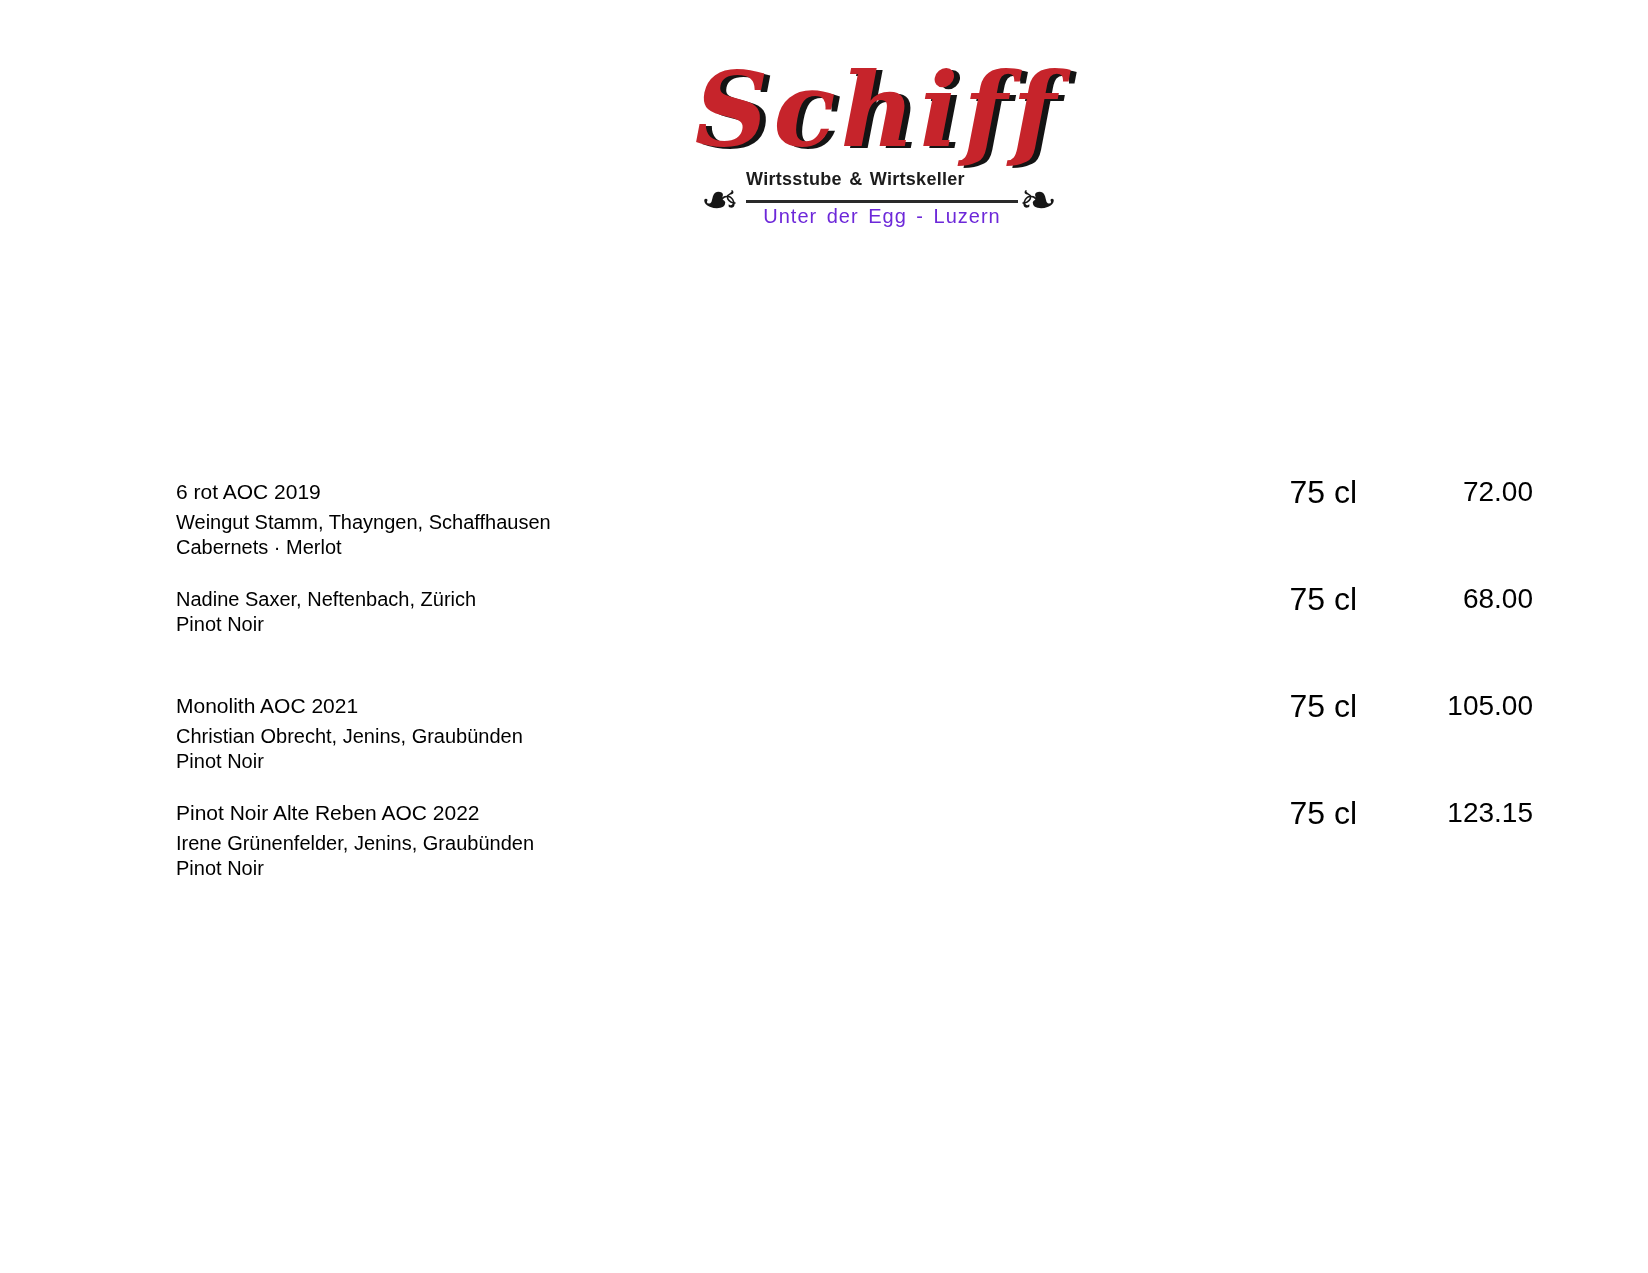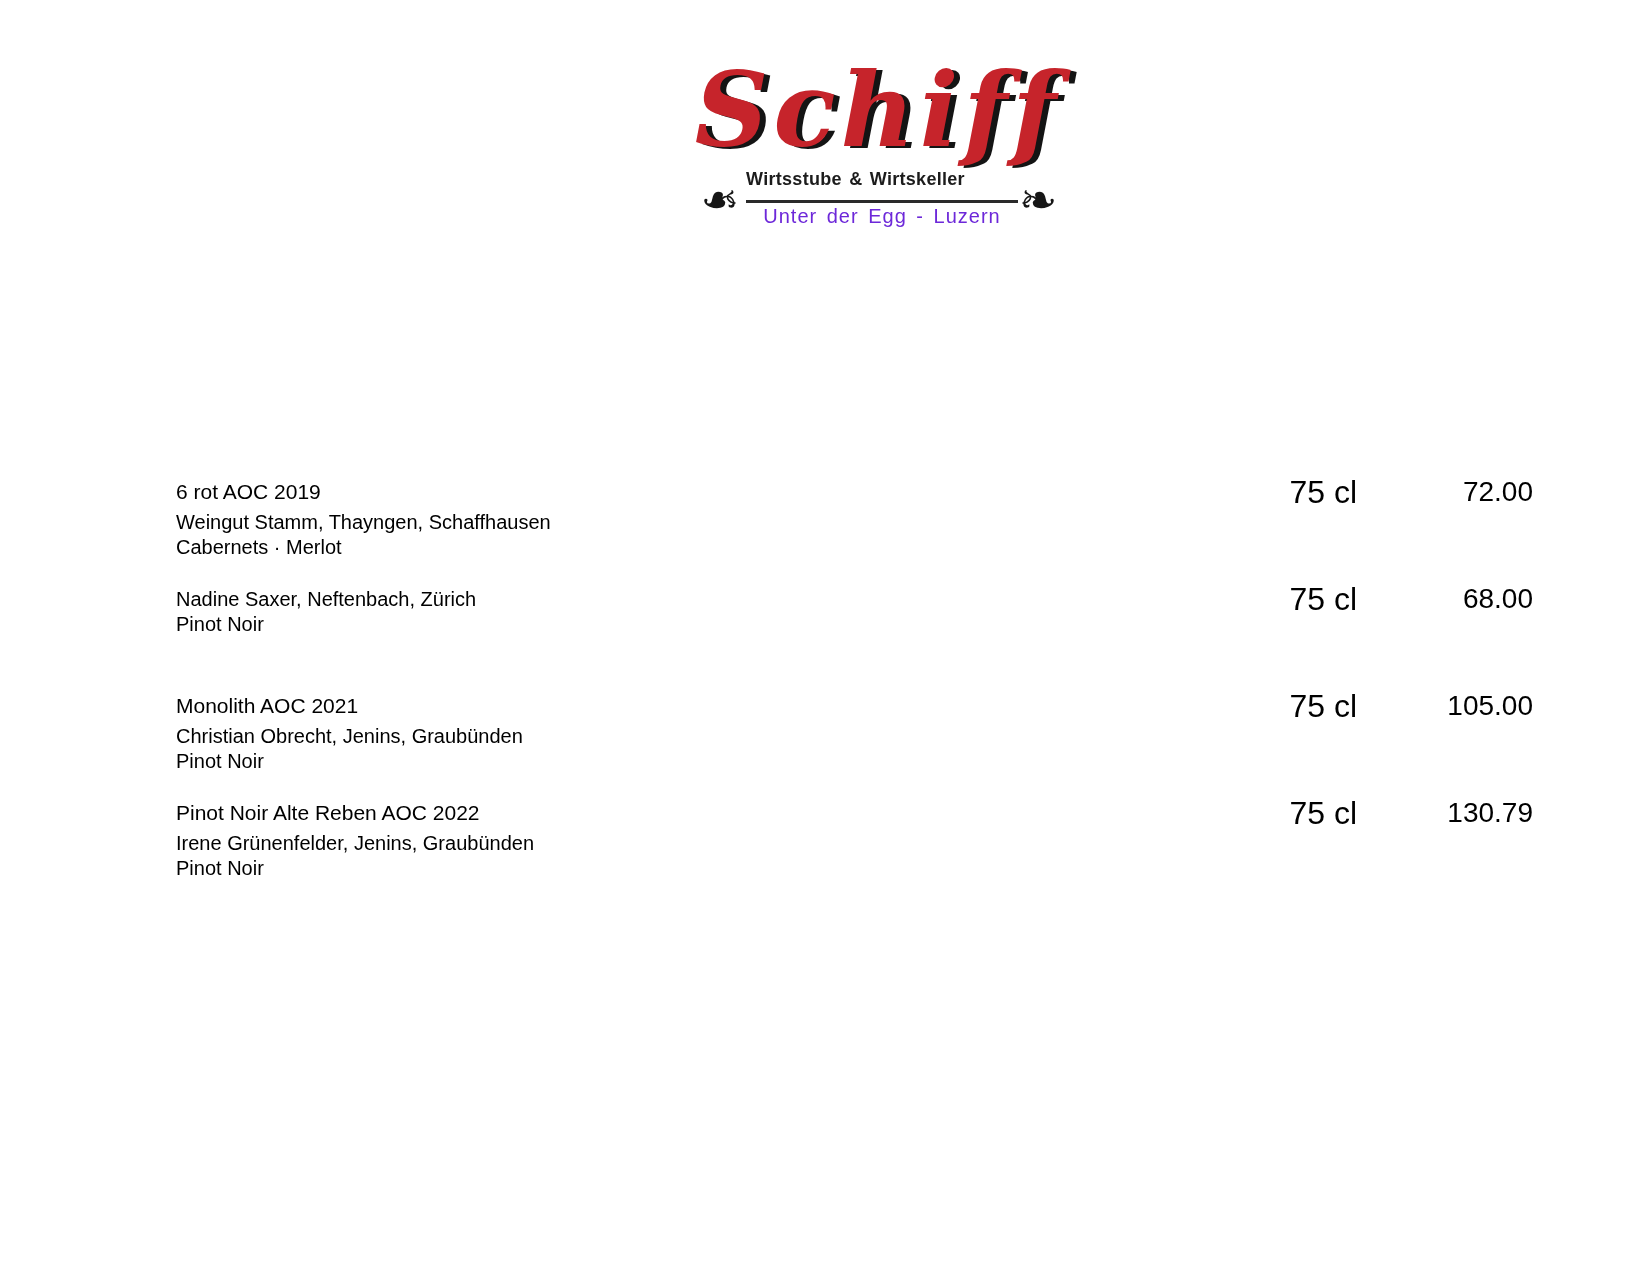--- a/index.html
+++ b/index.html
@@ -174,16 +174,16 @@
     <div class="wine-grapes">Pinot Noir</div>
     <div class="wine-size">75 cl</div>
     <div class="wine-price">105.00</div>
   </div>
 
   <div class="wine">
     <div class="wine-title">Pinot Noir Alte Reben AOC 2022</div>
     <div class="wine-producer">Irene Grünenfelder, Jenins, Graubünden</div>
     <div class="wine-grapes">Pinot Noir</div>
     <div class="wine-size">75 cl</div>
-    <div class="wine-price">130.79</div>
+    <div class="wine-price">123.15</div>
   </div>
 
 </div>
 
 </body></html>

